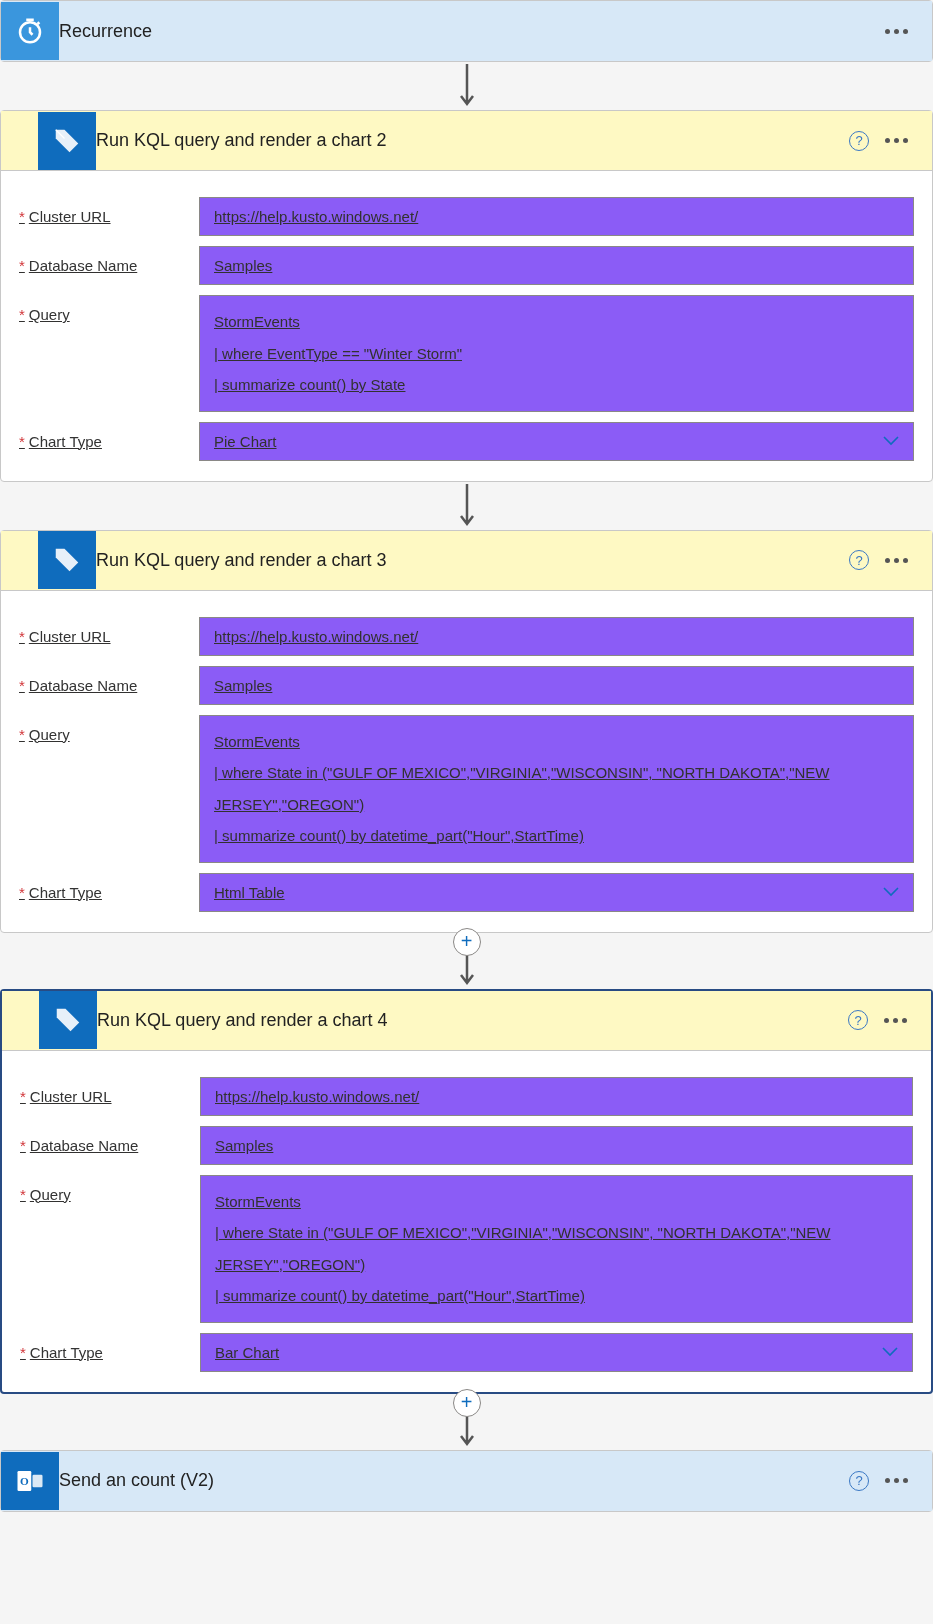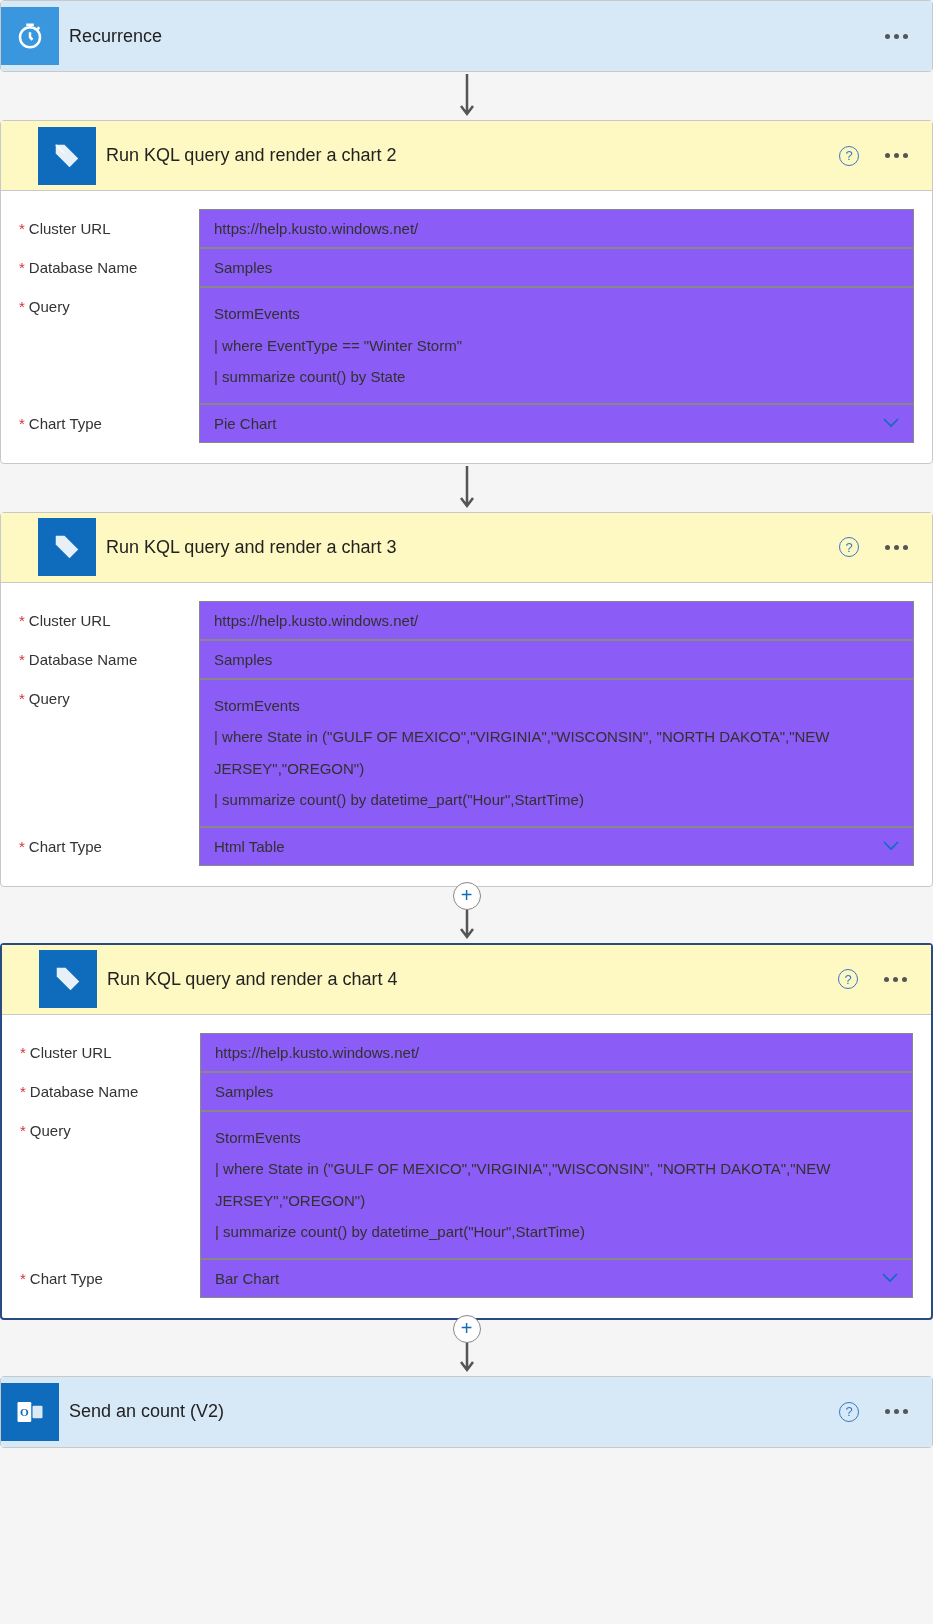--- a/index.html
+++ b/index.html
@@ -17,23 +17,23 @@
   .card {
     width: 100%;
     background: #fff;
     border: 1px solid #c8c8c8;
     border-radius: 4px;
   }
   .card.selected { border: 2px solid #284b83; }
   .card-header {
     display: flex;
     align-items: center;
-    height: 70px;
+    height: 60px;
     padding: 0 18px 0 0;
-    gap: 10px;
+    gap: 0;
   }
   .header-blue {
     background: #d7e8f7;
     border-bottom: none;
   }
   .header-grey {
     background: #fef9c3;
     border-bottom: 1px solid #c8c8c8;
     padding-left: 37px;
   }
@@ -69,24 +69,25 @@
     border: 1.6px solid #3a78c4;
     color: #3a78c4;
     border-radius: 50%;
     display: flex; align-items: center; justify-content: center;
     font-size: 13px;
     cursor: pointer;
     margin-right: 10px;
   }
 
   
-  .card-body { padding: 12px 18px 20px 18px; }
+  .card-body { padding: 20px 18px 20px 18px; text-decoration: underline; }
   .field-row {
     display: flex;
     align-items: flex-start;
+    margin-top: 10px;
   }
   .field-row:first-child { margin-top: 6px; }
   .field-label {
     width: 180px;
     flex-shrink: 0;
     font-size: 15px;
     padding-top: 11px;
     color: #333;
   }
   .field-label .req { color: #d13438; margin-right: 4px; }

